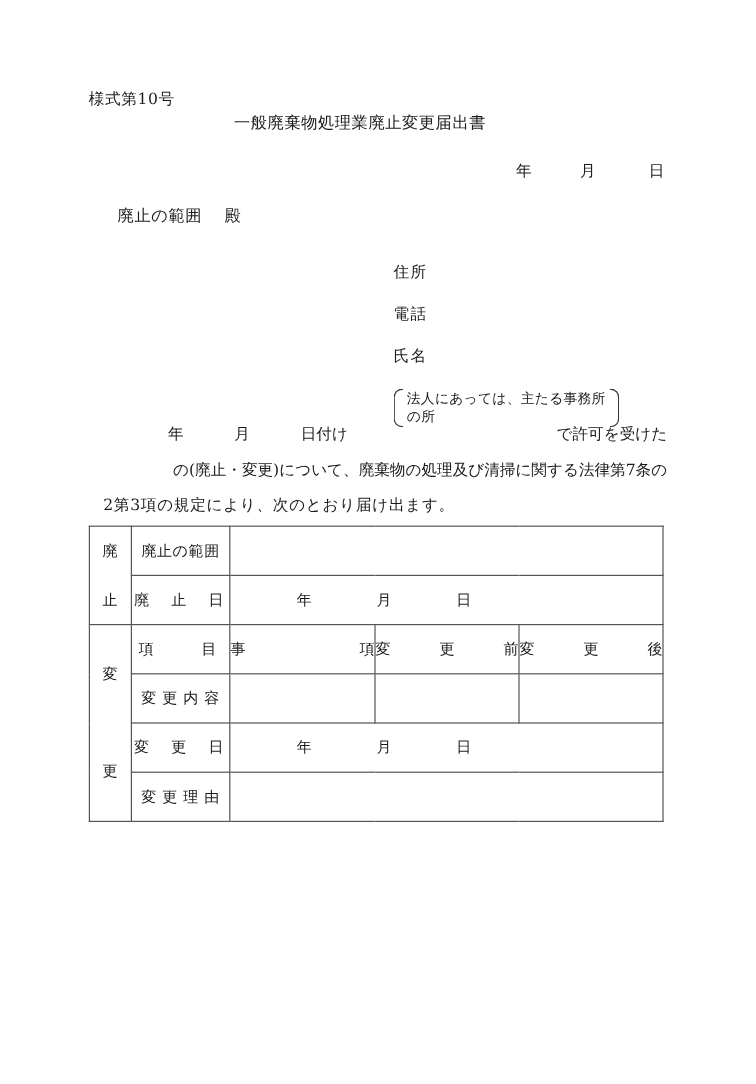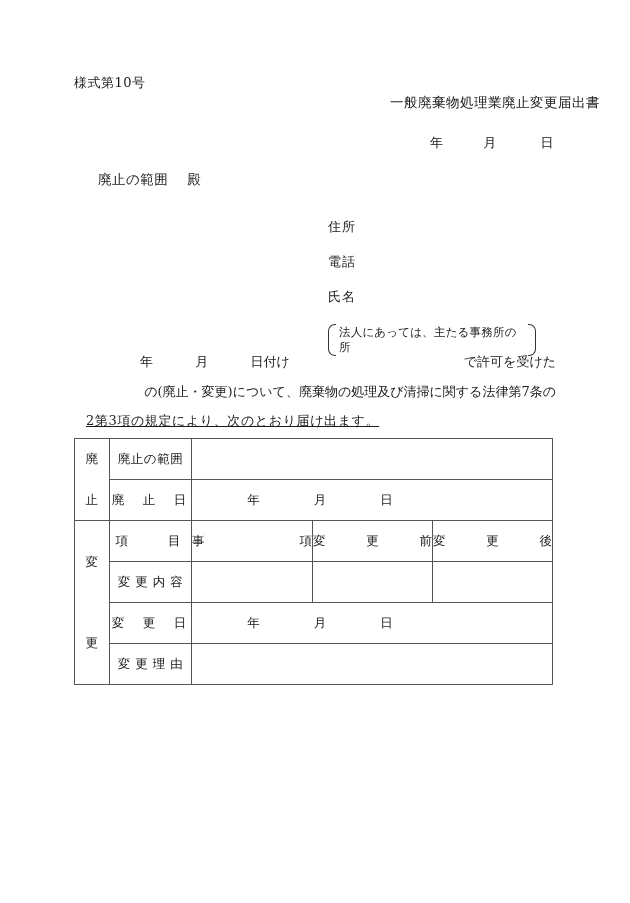--- a/index.html
+++ b/index.html
@@ -26,21 +26,21 @@
   #form-number {
     left: 74px;
     top: 74px;
     font-size: 13px;
     letter-spacing: 0.5px;
   }
   #doc-title {
     left: 0;
     top: 94px;
     width: 600px;
-    text-align: right;
+    text-align: center;
     font-size: 13.5px;
     letter-spacing: 0.5px;
   }
   #date-line-top {
     left: 430px;
     top: 134px;
     font-size: 13px;
   }
   #date-line-top .seg { display: inline-block; }
   #date-line-top .gap-a { display: inline-block; width: 32px; }
@@ -66,21 +66,21 @@
   }
   #applicant-block .field-row:last-of-type { margin-bottom: 6px; }
 
   .bracket-note {
     position: relative;
     display: flex;
     align-items: stretch;
     font-size: 11.5px;
     line-height: 15px;
     letter-spacing: 0.2px;
-    width: 208px;
+    width: 188px;
   }
   .bracket-note .brk {
     width: 8px;
     flex: 0 0 8px;
     position: relative;
   }
   .bracket-note .brk::before {
     content: "";
     position: absolute;
     top: 1px;
@@ -125,21 +125,21 @@
     font-size: 13px;
     text-align: right;
   }
   #body-line-3 {
     left: 74px;
     top: 412px;
     width: 482px;
     font-size: 13px;
     letter-spacing: 0.6px;
   }
-  #body-line-3 .indent { margin-left: 12px; text-decoration: underline; }
+  #body-line-3 .indent { margin-left: 12px; }
 
   
   #form-table {
     left: 74px;
     top: 438px;
     width: 478px;
     border-collapse: collapse;
     table-layout: fixed;
     font-size: 12.5px;
   }

